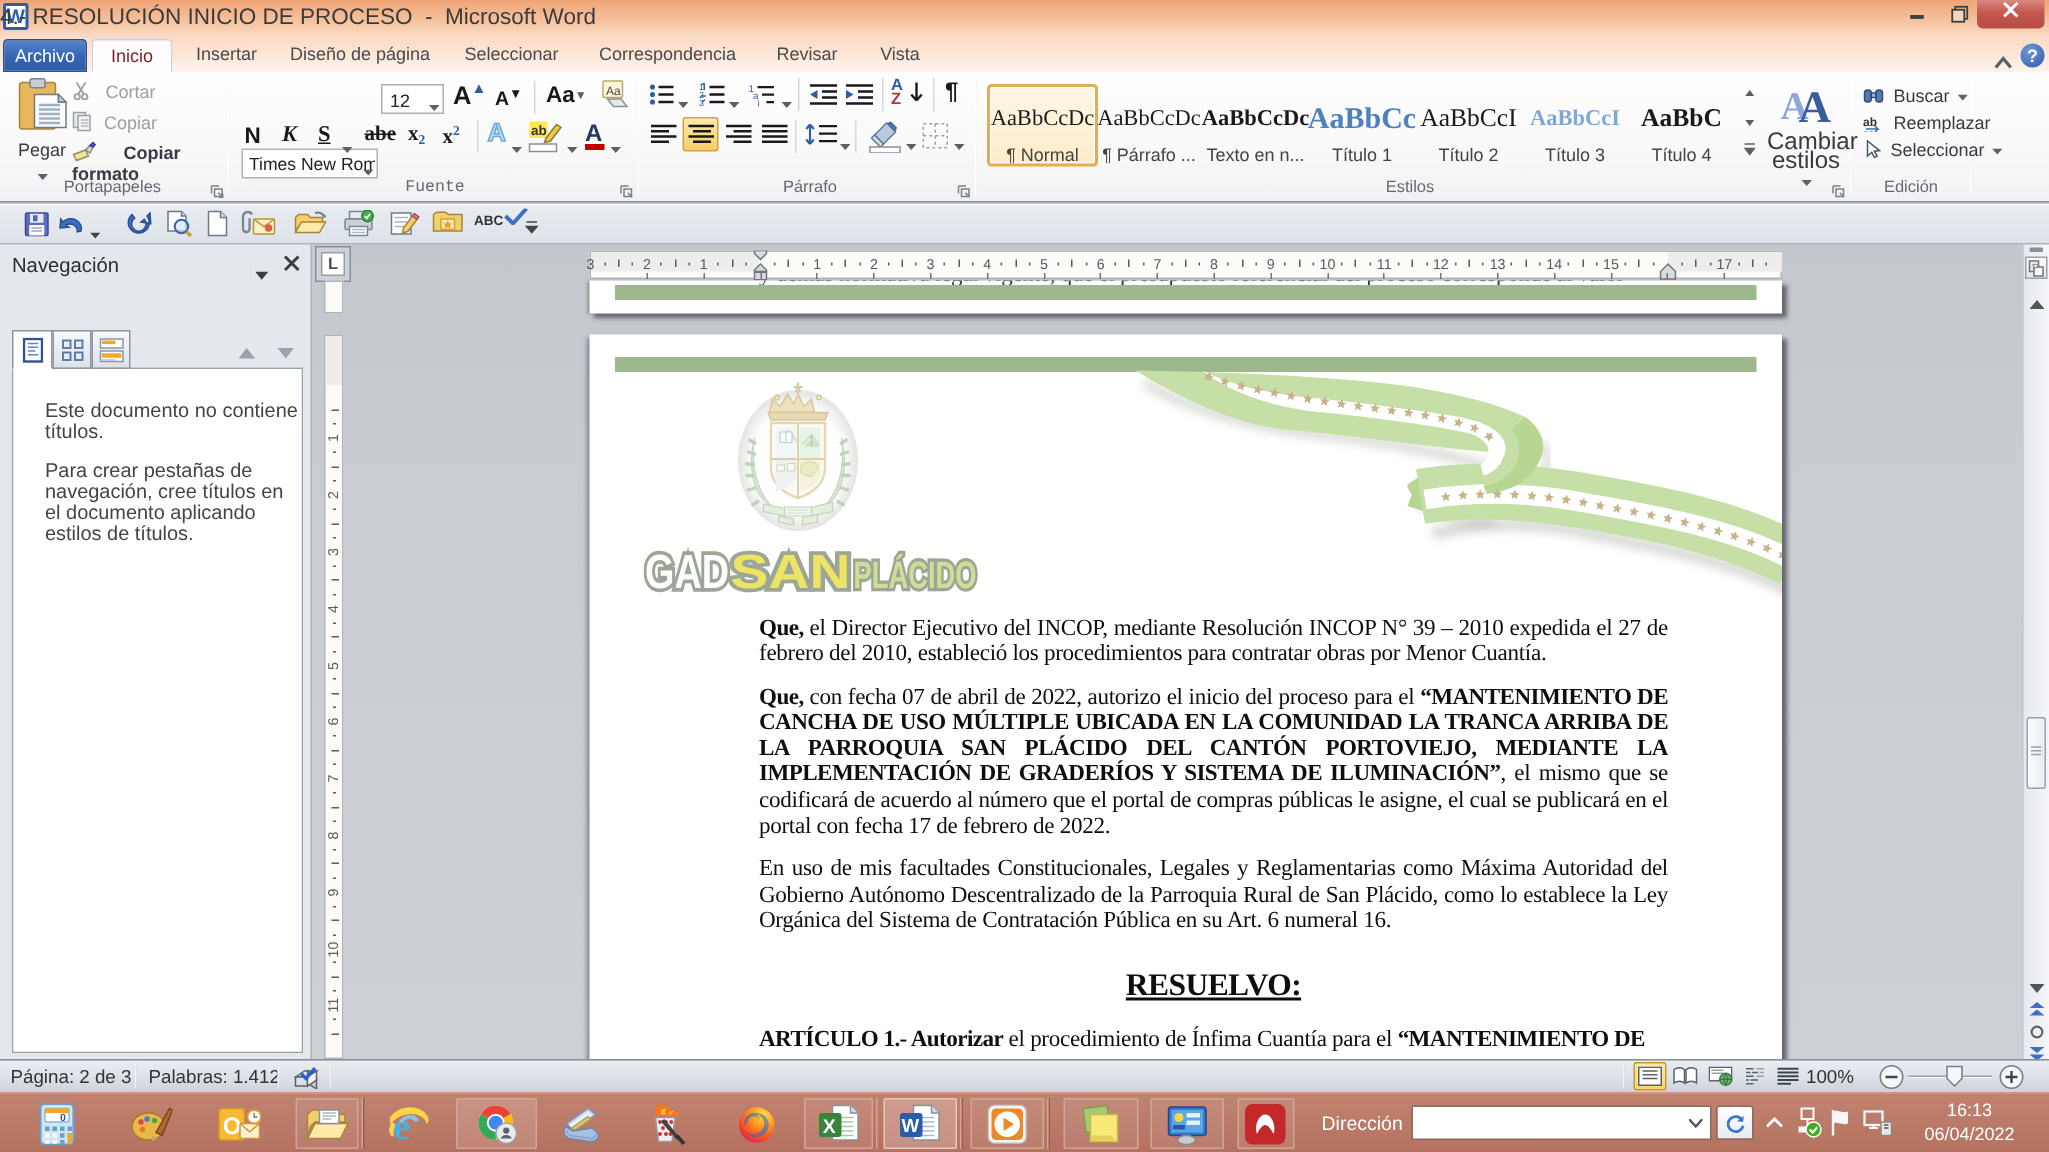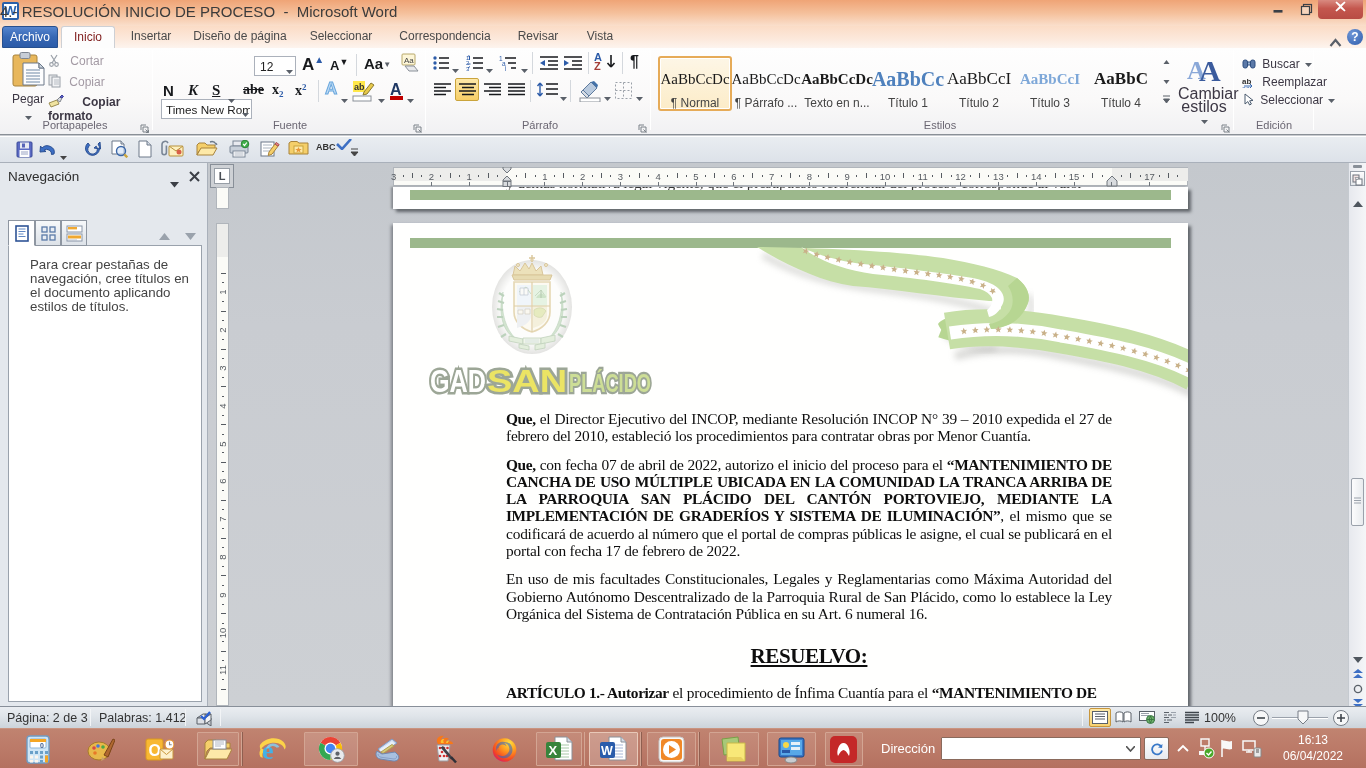--- a/index.html
+++ b/index.html
@@ -144,21 +144,21 @@
 <div class="tab" style="left:507px;width:62px;">Revisar</div>
 <div class="tab" style="left:575px;width:50px;">Vista</div>
 
 <div class="abs" id="ribbon">
   <div class="gsep" style="left:152px;"></div>
   <div class="gsep" style="left:425px;"></div>
   <div class="gsep" style="left:650px;"></div>
   <div class="gsep" style="left:1233px;"></div>
   <div class="gsep" style="left:1313px;"></div>
   <div class="grplabel" style="left:10px;width:130px;">Portapapeles</div>
-  <div class="grplabel" style="left:190px;width:200px;">Fuente</div>
+  <div class="grplabel" style="left:190px;width:200px;font-family:Liberation Mono, monospace;">Fuente</div>
   <div class="grplabel" style="left:440px;width:200px;">Párrafo</div>
   <div class="grplabel" style="left:840px;width:200px;">Estilos</div>
   <div class="grplabel" style="left:1238px;width:72px;">Edición</div>
   <div class="dlauncher" style="left:140px;"><svg width="10" height="10">
         <path d="M1 1 h5 M1 1 v5 M3 3 h5 v5 h-5 z M5.5 5.5 l3 3 M8.5 6 v2.5 h-2.5" stroke="#7a8188" stroke-width="1" fill="none"></path>
       </svg></div>
   <div class="dlauncher" style="left:413px;"><svg width="10" height="10">
         <path d="M1 1 h5 M1 1 v5 M3 3 h5 v5 h-5 z M5.5 5.5 l3 3" stroke="#7a8188" stroke-width="1" fill="none"></path>
       </svg></div>
   <div class="dlauncher" style="left:638px;"><svg width="10" height="10">
@@ -549,20 +549,21 @@
         <path d="M2 15 h9" stroke="#b8c0cc"></path>
       </svg>
   </div>
   <div class="abs" style="left:158px;top:64px;"><svg width="13" height="9">
         <path d="M6.5 1 L12 8 L1 8 z" fill="#9aa2ac"></path>
       </svg></div>
   <div class="abs" style="left:184px;top:64px;"><svg width="13" height="9">
         <path d="M1 1 L12 1 L6.5 8 z" fill="#9aa2ac"></path>
       </svg></div>
   <div class="abs" id="navcontent">
+    <p style="margin-top:21px;">Este documento no contiene títulos.</p>
     <p style="margin-top:12px;">Para crear pestañas de navegación, cree títulos en el documento aplicando estilos de títulos.</p>
   </div>
 </div>
 
 <div class="abs" id="docarea">
   <div class="abs" id="lbox">
       <div>L</div>
     </div>
   <div class="abs" id="hruler">
     <div class="rmargin" style="left:0;width:112px;"></div>

